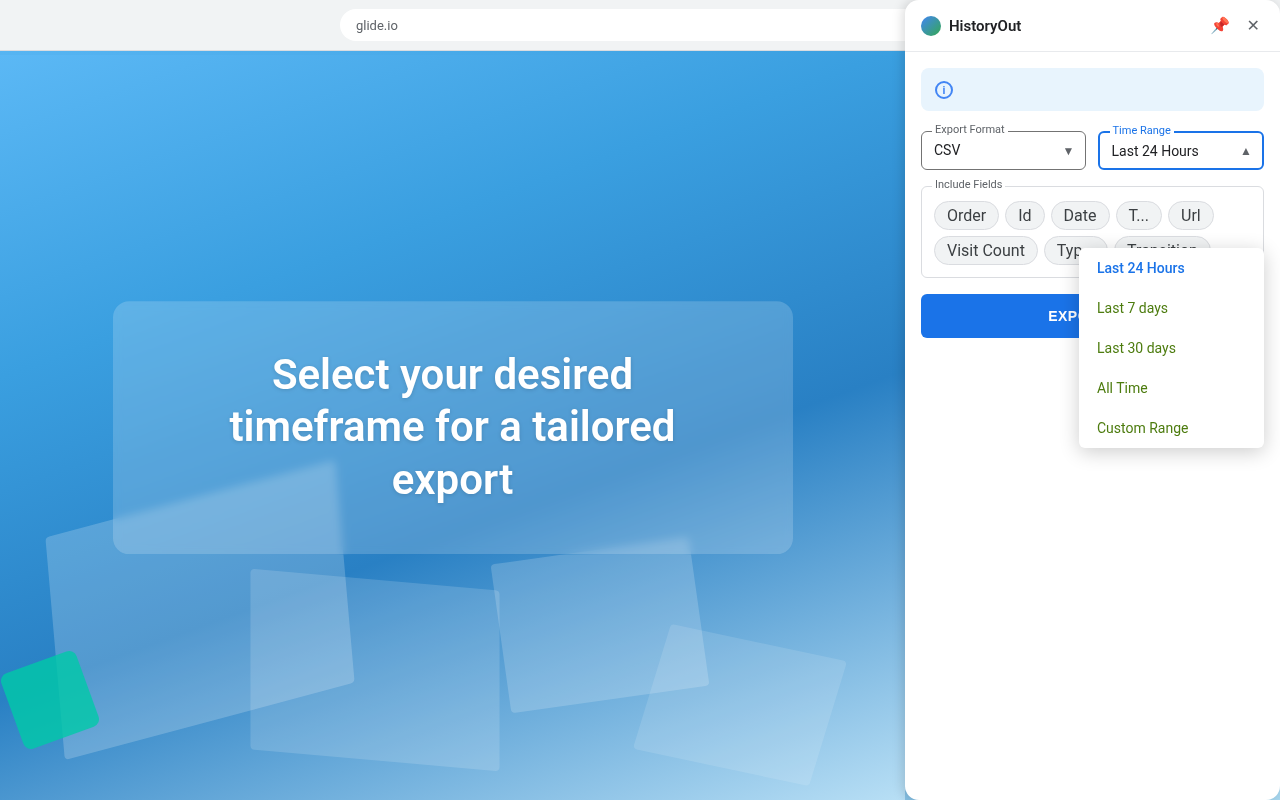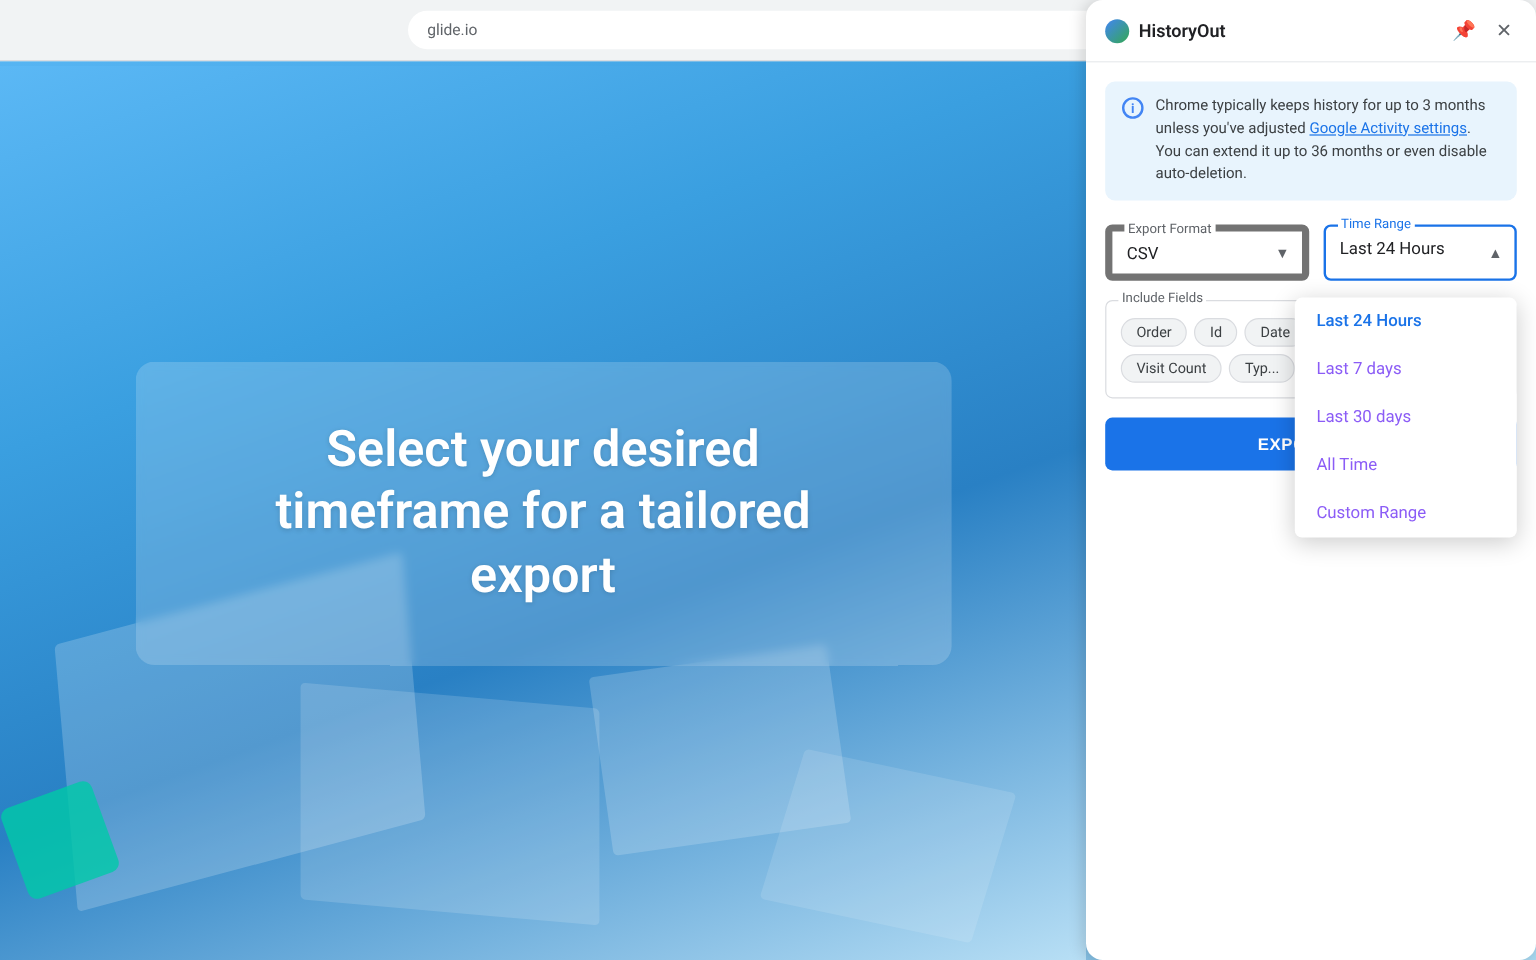--- a/index.html
+++ b/index.html
@@ -232,21 +232,21 @@
     
     .form-row {
       display: flex;
       gap: 12px;
       margin-bottom: 16px;
     }
 
     .field-wrapper {
       flex: 1;
       position: relative;
-      border: 6px solid #737373;
+      border: 1px solid #737373;
       border-radius: 6px;
       padding: 8px 12px 8px 12px;
     }
 
     .field-wrapper.active {
       border-color: #1a73e8;
       border-width: 2px;
     }
 
     .field-label {
@@ -302,21 +302,21 @@
       flex-wrap: wrap;
       gap: 6px;
       margin-top: 4px;
     }
 
     .chip {
       background: #f1f3f4;
       border: 1px solid #dadce0;
       border-radius: 16px;
       padding: 4px 12px;
-      font-size: 12px;
+      font-size: 16px;
       color: #3c4043;
       cursor: pointer;
     }
 
     
     .export-btn {
       width: 100%;
       height: 44px;
       background: #1a73e8;
       color: #fff;
@@ -338,21 +338,21 @@
       background: #fff;
       border-radius: 6px;
       box-shadow: 0 4px 20px rgba(0,0,0,0.2);
       z-index: 100;
       overflow: hidden;
     }
 
     .dropdown-item {
       padding: 12px 18px;
       font-size: 14px;
-      color: #8b5cf6;
+      color: #4d7c0f;
       cursor: pointer;
     }
 
     .dropdown-item.selected {
       color: #1a73e8;
       font-weight: 500;
     }
   </style>
 </head>
 <body>
@@ -384,23 +384,20 @@
     <div class="panel-logo"></div>
     <span class="panel-title">HistoryOut</span>
     <span class="panel-pin">📌</span>
     <span class="panel-close">✕</span>
   </div>
 
   <div class="panel-body">
     
     <div class="info-box">
       <div class="info-icon">i</div>
-      <div class="info-text">
-        <span>Chrome typically keeps history for up to 3 months unless you've adjusted </span><span class="info-link">Google Activity settings</span><span>. You can extend it up to 36 months or even disable auto-deletion.</span>
-      </div>
     </div>
 
     
     <div class="form-row">
       <div class="field-wrapper">
         <span class="field-label">Export Format</span>
         <span class="field-value">CSV</span>
         <span class="field-arrow">▼</span>
       </div>
       <div class="field-wrapper active">

